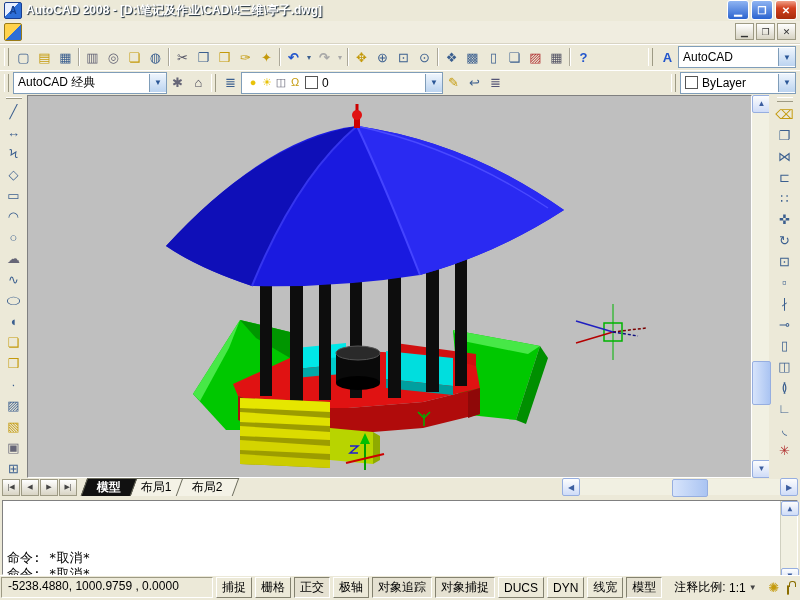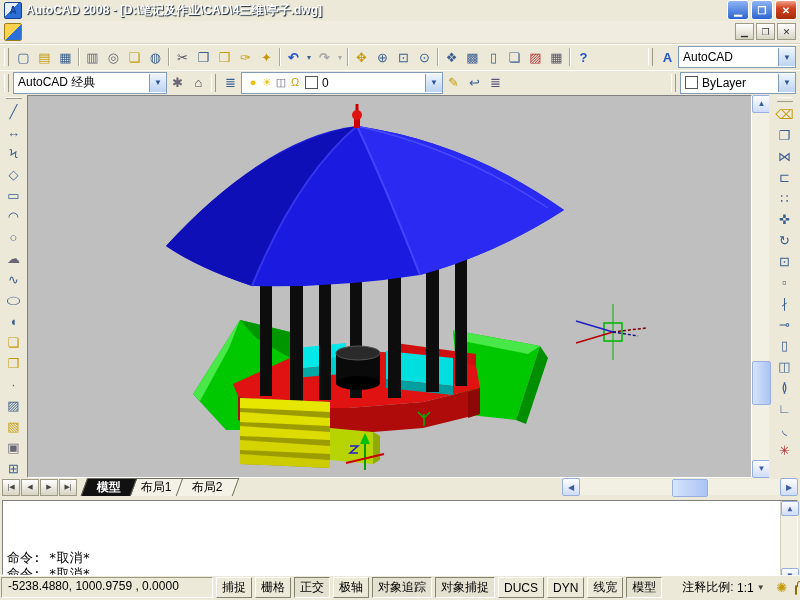--- a/index.html
+++ b/index.html
@@ -98,21 +98,21 @@
   .cmdhsb .gap{width:58px;height:14px;background:#f1f0e2;}
 
   
   .statusbar{height:26px;display:flex;align-items:center;background:#ece9d8;
     border-top:1px solid #fff;padding:0 1px;}
   .coords{width:198px;height:17px;border:1px solid;border-color:#9d9a84 #fff #fff #9d9a84;
     padding:1px 6px;white-space:nowrap;overflow:hidden;flex:none;}
   .stbtn{height:17px;border:1px solid;border-color:#fff #848270 #848270 #fff;background:#ece9d8;
     padding:1px 5px;margin-left:3px;display:flex;align-items:center;white-space:nowrap;}
   .stbtn.on{border-color:#848270 #fff #fff #848270;background:#e5e1d1;}
-  .anno{margin-left:20px;display:flex;align-items:center;white-space:nowrap;}
+  .anno{margin-left:12px;display:flex;align-items:center;white-space:nowrap;}
   .anno .drop-mini{font-size:8px;color:#444;margin-left:3px;}
   .sticons{display:flex;align-items:center;margin-left:8px;}
   .sticon{width:18px;text-align:center;font-size:13px;}
 
   .lock{width:10px;height:8px;background:#e8b90f;border:1px solid #8a6d00;border-radius:1px;
     position:relative;margin:5px 4px 0 4px;}
   .lock::before{content:"";position:absolute;top:-5px;left:1px;width:5px;height:5px;
     border:1px solid #8a6d00;border-bottom:none;border-radius:3px 3px 0 0;}
 </style>
 </head>

